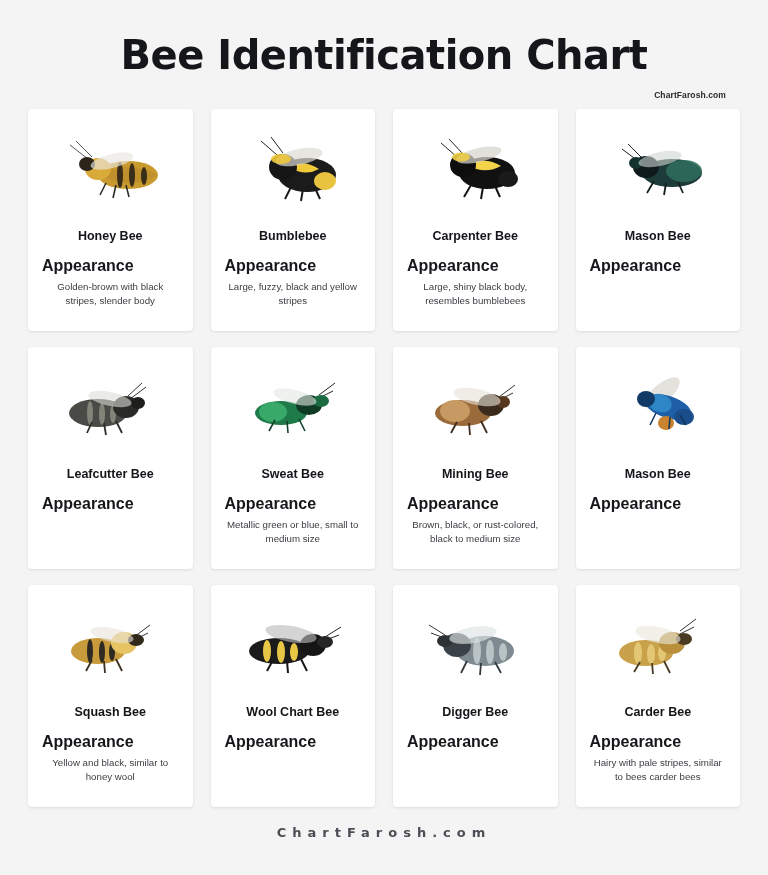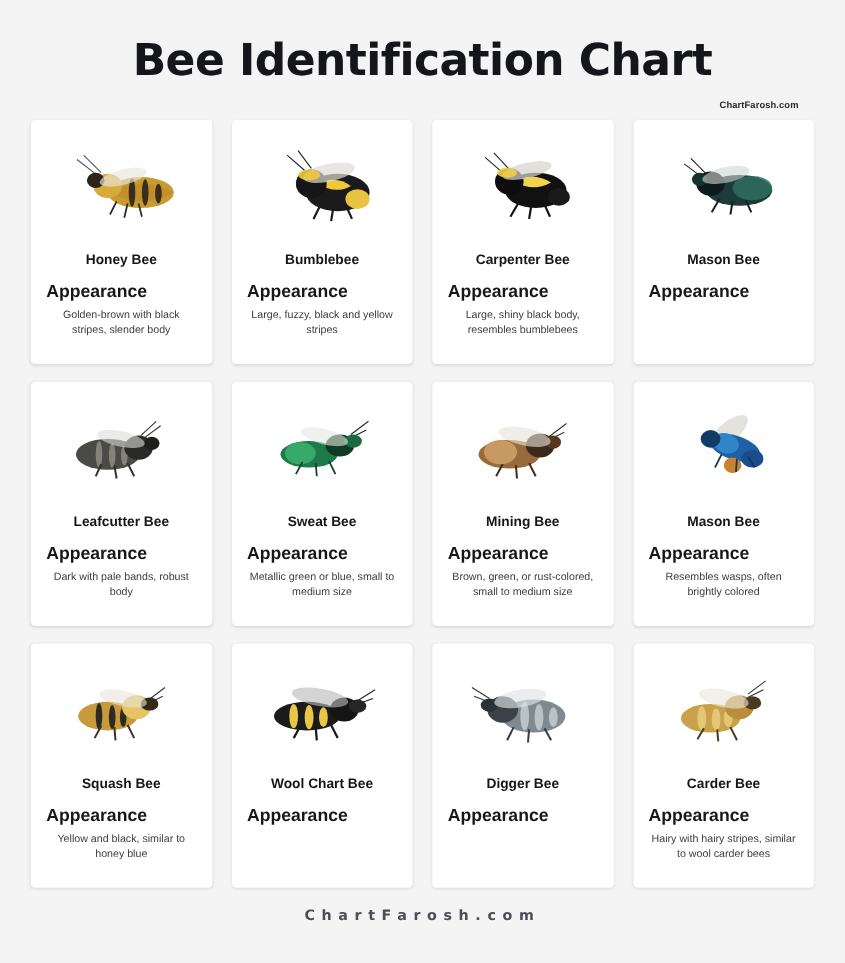--- a/index.html
+++ b/index.html
@@ -222,21 +222,20 @@
           <ellipse cx="60" cy="30" rx="22" ry="7" fill="#dcdcd6" opacity="0.6" transform="rotate(12 60 30)"></ellipse>
           <g stroke="#2f2f2c" stroke-width="1.8" fill="none">
             <path d="M66 52 l6 12"></path>
               <path d="M54 54 l2 12"></path>
               <path d="M42 53 l-5 11"></path>
           </g>
         </svg>
       </div>
       <div class="card-title">Leafcutter Bee</div>
       <div class="sec-label">Appearance</div>
-      <div class="sec-text">Dark with pale bands, robust body</div>
     </div>
 
     <div class="card">
       <div class="thumb">
         <svg width="120" height="78" viewBox="0 0 120 78">
           <g stroke="#222" stroke-width="1" fill="none">
               <path d="M86 26 L102 14"></path>
               <path d="M84 30 L100 22"></path>
             </g>
           <ellipse cx="48" cy="44" rx="26" ry="12" fill="#1f7a4a"></ellipse>
@@ -270,42 +269,41 @@
           <ellipse cx="62" cy="28" rx="24" ry="8" fill="#e6e2d9" opacity="0.62" transform="rotate(12 62 28)"></ellipse>
           <g stroke="#3e2c1c" stroke-width="1.8" fill="none">
             <path d="M66 52 l6 12"></path>
               <path d="M54 54 l1 12"></path>
               <path d="M42 53 l-6 11"></path>
           </g>
         </svg>
       </div>
       <div class="card-title">Mining Bee</div>
       <div class="sec-label">Appearance</div>
-      <div class="sec-text">Brown, green, or rust-colored, small to medium size</div>
+      <div class="sec-text">Brown, black, or rust-colored, black to medium size</div>
     </div>
 
     <div class="card">
       <div class="thumb">
         <svg width="120" height="78" viewBox="0 0 120 78">
           <ellipse cx="64" cy="24" rx="22" ry="9" fill="#d9d6ce" opacity="0.7" transform="rotate(-40 64 24)"></ellipse>
           <ellipse cx="70" cy="38" rx="24" ry="11" fill="#1f5fa8" transform="rotate(18 70 38)"></ellipse>
           <ellipse cx="62" cy="34" rx="12" ry="9" fill="#2e86c7" transform="rotate(18 62 34)"></ellipse>
           <ellipse cx="86" cy="48" rx="10" ry="8" fill="#1a4d8a"></ellipse>
           <ellipse cx="48" cy="30" rx="9" ry="8" fill="#123a66"></ellipse>
           <ellipse cx="68" cy="54" rx="8" ry="7" fill="#c9822e"></ellipse>
           <g stroke="#12365e" stroke-width="1.6" fill="none">
             <path d="M58 44 l-6 12"></path>
               <path d="M72 48 l-1 12"></path>
               <path d="M82 46 l6 10"></path>
           </g>
         </svg>
       </div>
       <div class="card-title">Mason Bee</div>
       <div class="sec-label">Appearance</div>
-      <div class="sec-text">Resembles wasps, often brightly colored</div>
     </div>
 
     <div class="card">
       <div class="thumb">
         <svg width="120" height="78" viewBox="0 0 120 78">
           <g stroke="#333" stroke-width="1" fill="none">
               <path d="M84 30 L100 18"></path>
               <path d="M82 34 L98 26"></path>
             </g>
           <ellipse cx="48" cy="44" rx="27" ry="13" fill="#c79a3c"></ellipse>
@@ -319,21 +317,21 @@
           <ellipse cx="62" cy="28" rx="22" ry="7" fill="#e9e5dc" opacity="0.6" transform="rotate(12 62 28)"></ellipse>
           <g stroke="#3a3122" stroke-width="1.8" fill="none">
             <path d="M66 52 l6 12"></path>
               <path d="M54 54 l1 12"></path>
               <path d="M42 53 l-6 11"></path>
           </g>
         </svg>
       </div>
       <div class="card-title">Squash Bee</div>
       <div class="sec-label">Appearance</div>
-      <div class="sec-text">Yellow and black, similar to honey blue</div>
+      <div class="sec-text">Yellow and black, similar to honey wool</div>
     </div>
 
     <div class="card">
       <div class="thumb">
         <svg width="120" height="78" viewBox="0 0 120 78">
           <g stroke="#222" stroke-width="1" fill="none">
               <path d="M92 30 L108 20"></path>
               <path d="M90 34 L106 28"></path>
             </g>
           <ellipse cx="46" cy="44" rx="30" ry="13" fill="#1b1b1b"></ellipse>
@@ -401,19 +399,19 @@
           <ellipse cx="60" cy="28" rx="23" ry="8" fill="#eae6dc" opacity="0.62" transform="rotate(12 60 28)"></ellipse>
           <g stroke="#4a3a22" stroke-width="1.8" fill="none">
             <path d="M66 54 l6 12"></path>
               <path d="M54 56 l1 11"></path>
               <path d="M42 55 l-6 10"></path>
           </g>
         </svg>
       </div>
       <div class="card-title">Carder Bee</div>
       <div class="sec-label">Appearance</div>
-      <div class="sec-text">Hairy with hairy stripes, similar to wool carder bees</div>
+      <div class="sec-text">Hairy with pale stripes, similar to bees carder bees</div>
     </div>
 
   </div>
 
   <div class="footer">ChartFarosh.com</div>
 </div>
 
 </body></html>

